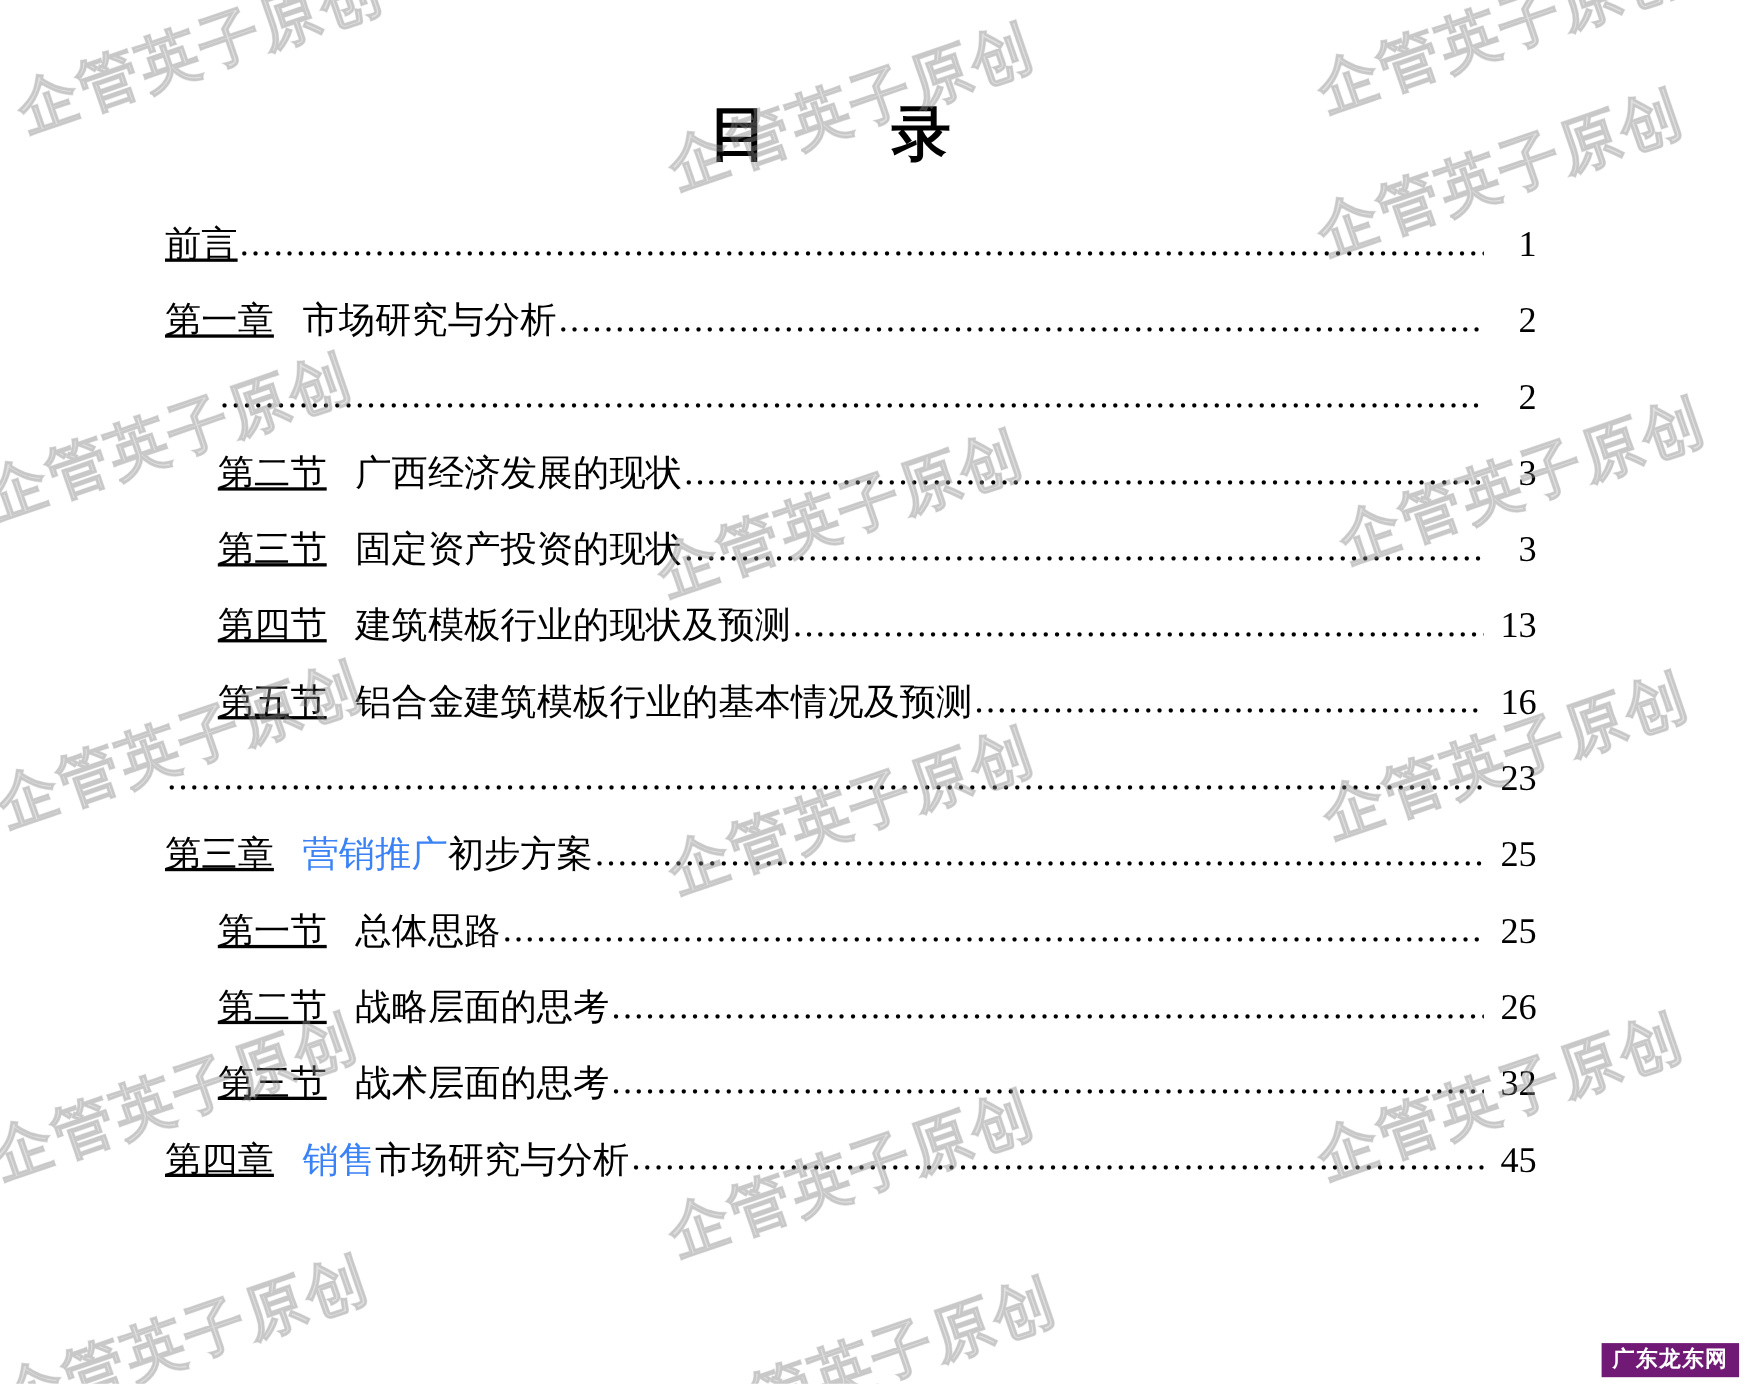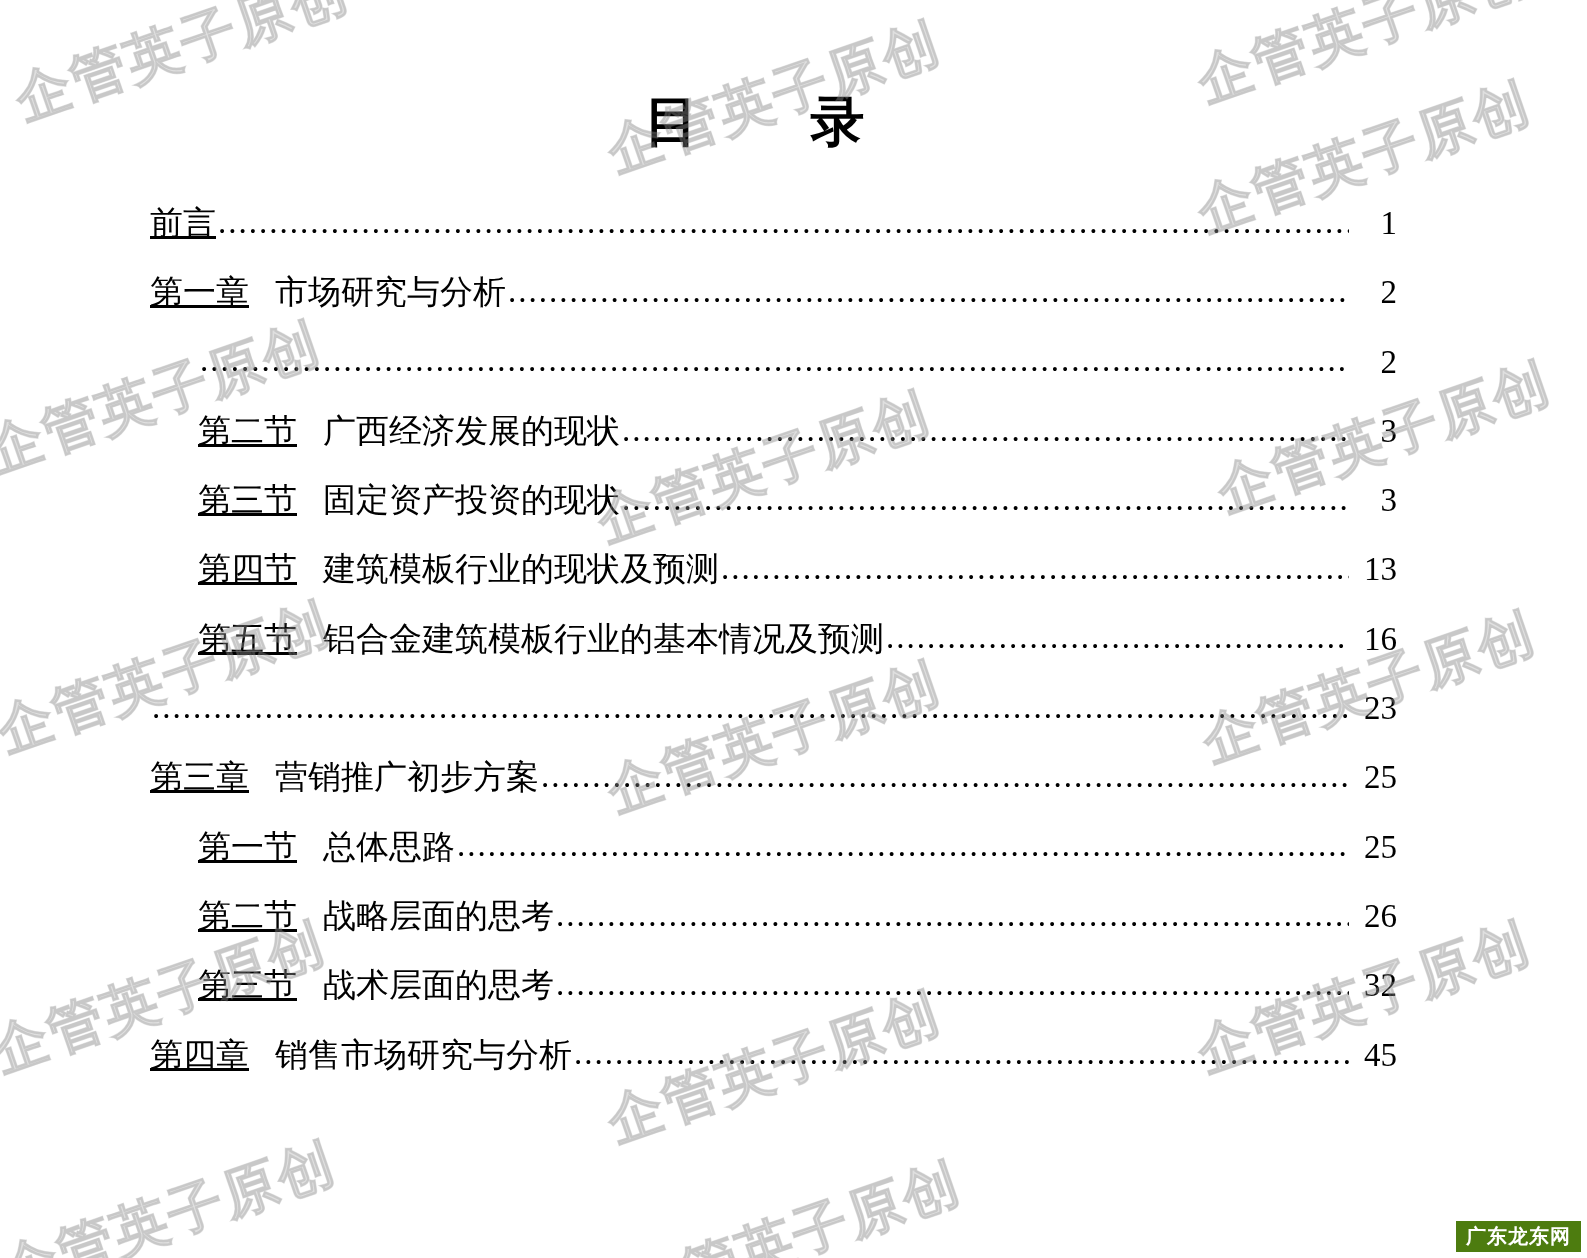--- a/index.html
+++ b/index.html
@@ -81,21 +81,21 @@
   }
   .label .num {
     display: inline-block;
     text-decoration: underline;
   }
   .label .sp {
     display: inline-block;
     width: 26px;
   }
   .label .red {
-    color: #000000;
+    color: #3b82f6;
   }
   .leader {
     flex: 1 1 auto;
     overflow: hidden;
     height: 1em;
     position: relative;
     margin: 0 2px 0 2px;
   }
   .leader::after {
     content: "...........................................................................................................................................................";
@@ -114,21 +114,21 @@
     min-width: 46px;
     font-size: 33px;
   }
 
   
   .corner-logo {
     position: absolute;
     right: 6px;
     bottom: 6px;
     z-index: 8;
-    background: #4d7c0f;
+    background: #701a75;
     color: #ffffff;
     font-family: "Liberation Sans", "DejaVu Sans", sans-serif;
     font-size: 20px;
     font-weight: bold;
     padding: 5px 10px 6px 10px;
     letter-spacing: 1px;
     line-height: 1;
   }
 </style>
 </head>

